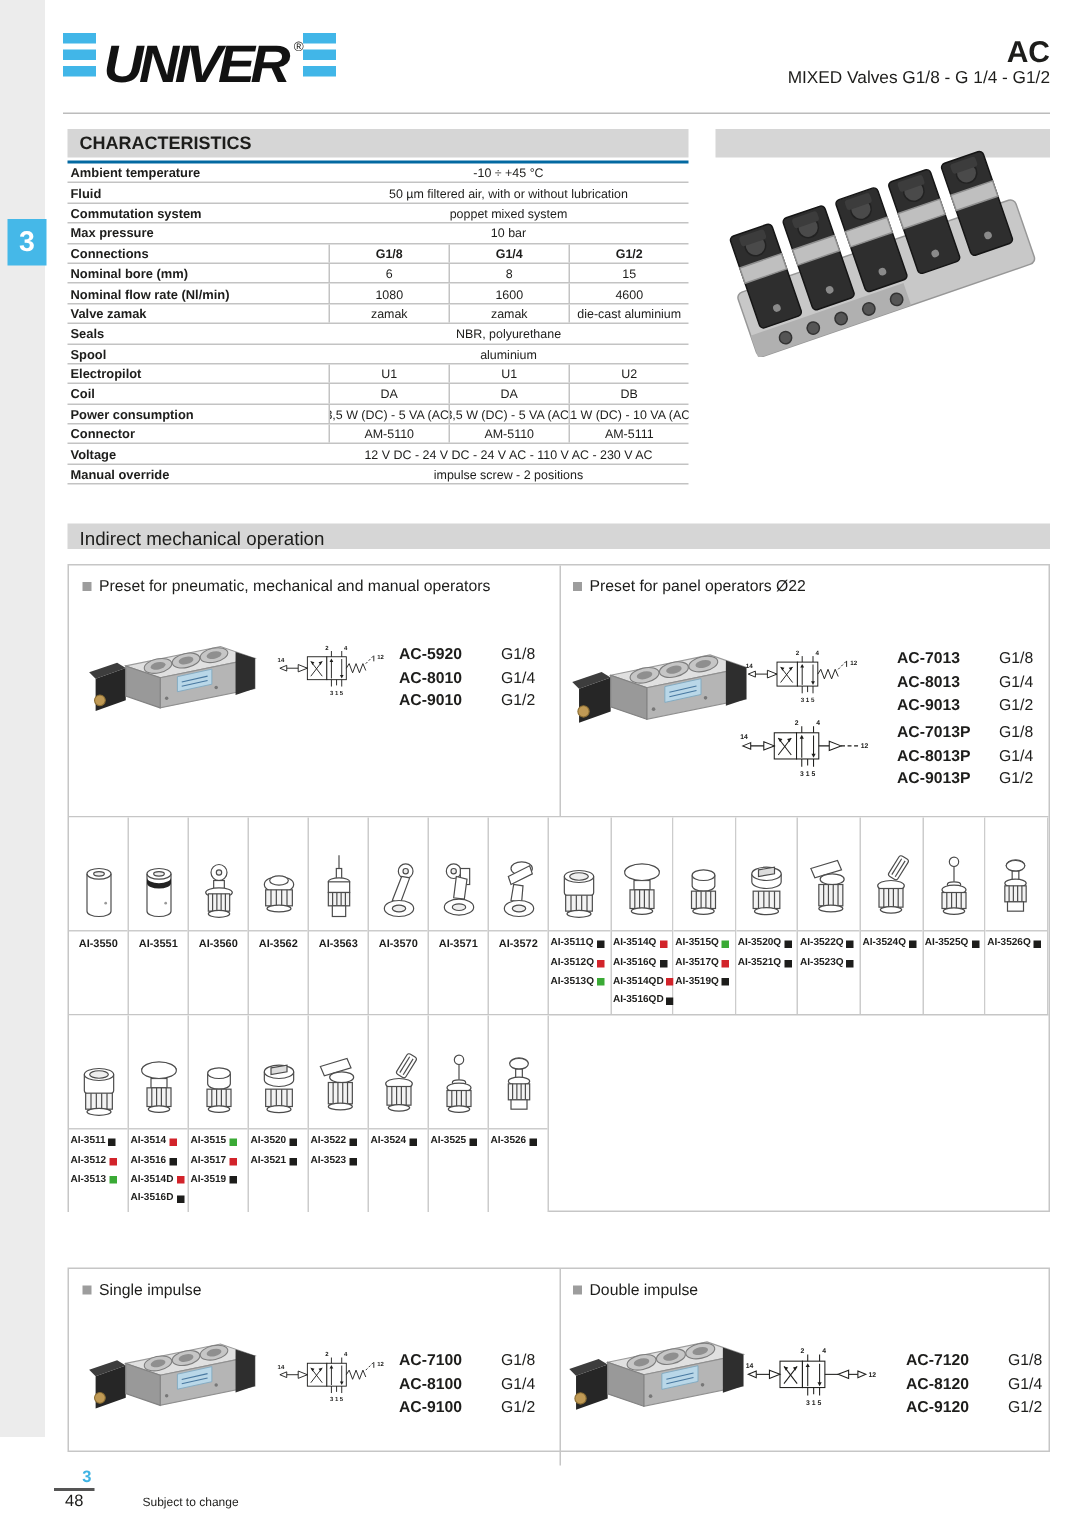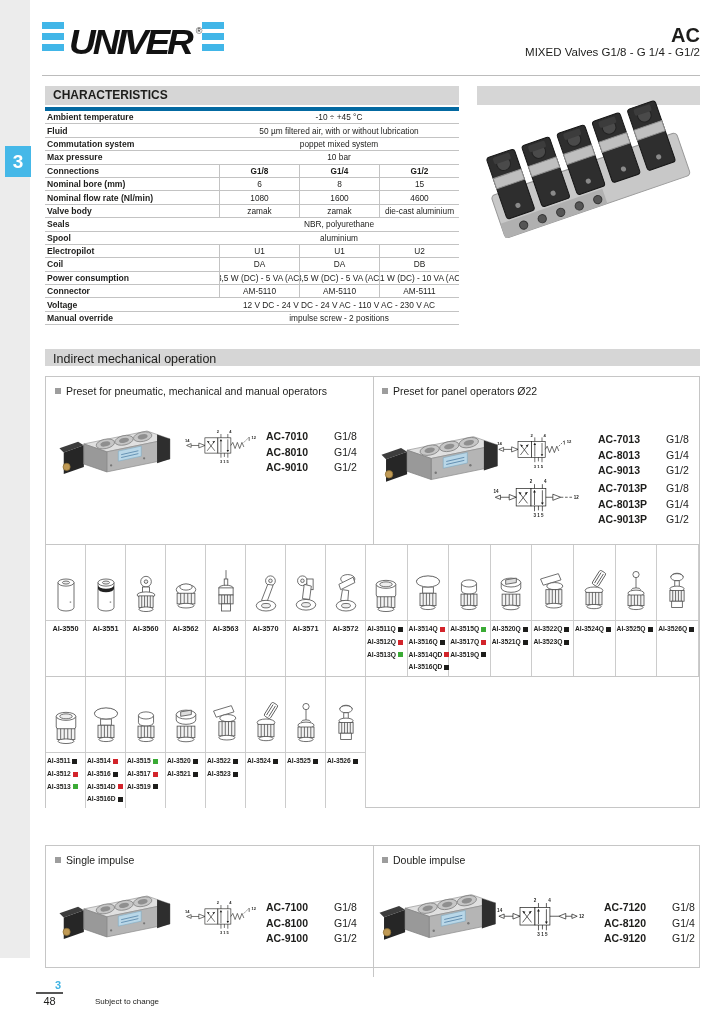--- a/index.html
+++ b/index.html
@@ -22,21 +22,21 @@
   .header-rule{left:42px;top:75px;width:658px;height:1px;background:#bcbcbc;}
   
   .band{height:19px;background:#d6d6d6;font-size:12px;font-weight:bold;line-height:19px;
         padding-left:8px;box-sizing:border-box;}
   .band.plain{font-weight:normal;font-size:12.5px;height:17px;line-height:21px;}
   #char-band{left:45px;top:86px;width:414px;}
   #photo-band{left:477px;top:86px;width:223px;}
   #sec1-band{left:45px;top:349px;width:655px;}
   #sec2-band{left:45px;top:818px;width:655px;}
   
-  #char-table{left:45px;top:107px;width:414px;border-top:4px solid #0369a1;}
+  #char-table{left:45px;top:107px;width:414px;border-top:2px solid #0369a1;}
   .trow{display:flex;align-items:stretch;box-sizing:border-box;height:13.4px;
         border-bottom:1px solid #c3c3c3;font-size:8.6px;}
   .tlabel{width:174px;font-weight:bold;display:flex;align-items:center;padding-left:2px;box-sizing:border-box;}
   .cv,.cspan{flex:1;display:flex;align-items:center;justify-content:center;
              font-size:8.3px;white-space:nowrap;overflow:hidden;}
   .cv{border-left:1px solid #c3c3c3;}
   .cspan{flex:3;}
   .cv.b{font-weight:bold;}
   
   #photo{left:452px;top:96px;width:252px;height:142px;}
@@ -125,21 +125,21 @@
         <div class="cv">8</div>
         <div class="cv">15</div>
       </div>
       <div class="trow">
         <div class="tlabel">Nominal flow rate (Nl/min)</div>
         <div class="cv">1080</div>
         <div class="cv">1600</div>
         <div class="cv">4600</div>
       </div>
       <div class="trow">
-        <div class="tlabel">Valve body</div>
+        <div class="tlabel">Valve zamak</div>
         <div class="cv">zamak</div>
         <div class="cv">zamak</div>
         <div class="cv">die-cast aluminium</div>
       </div>
       <div class="trow">
         <div class="tlabel">Seals</div>
         <div class="cspan">NBR, polyurethane</div>
       </div>
       <div class="trow">
         <div class="tlabel">Spool</div>
@@ -269,21 +269,21 @@
           <line x1="12" y1="23" x2="30" y2="23"></line>
           <path d="M12,20.5 L6,23 L12,25.5 Z" fill="#fff"></path>
           <path d="M22,19.8 L30,23 L22,26.2 Z" fill="#fff"></path>
           <text x="4" y="18" font-size="5.2" font-weight="bold" fill="#1d1d1b" stroke="none">14</text>
           <path d="M64,23 l2.5,-4 3,8 3,-8 3,8 3,-8 2.5,6" fill="none"></path>
           <line x1="81" y1="19" x2="88" y2="12" stroke-dasharray="2,1.6"></line>
           <line x1="88" y1="12" x2="88" y2="17"></line>
           <text x="91" y="15" font-size="5.2" font-weight="bold" fill="#1d1d1b" stroke="none">12</text>
         </svg></div>
     <div class="models" id="models1" style="left:220px;top:52px">
-        <div class="model-row"><span class="mcode">AC-7010</span><span class="msize">G1/8</span></div>
+        <div class="model-row"><span class="mcode">AC-5920</span><span class="msize">G1/8</span></div>
         <div class="model-row"><span class="mcode">AC-8010</span><span class="msize">G1/4</span></div>
         <div class="model-row"><span class="mcode">AC-9010</span><span class="msize">G1/2</span></div>
       </div>
     <div class="valve" id="valve2" style="left:334px;top:50px;width:128px;height:78px"><svg viewBox="0 0 170 90" width="100%" height="100%">
   <path d="M8,36 L36,26 L28,21 L2,30 Z" fill="#3d3d3d"></path>
   <path d="M8,36 L36,26 L36,56 L8,66 Z" fill="#262626"></path>
   <circle cx="12" cy="56" r="5" fill="#c09a55" stroke="#8a6d33" stroke-width="1"></circle>
   <path d="M36,24 L124,6 L156,17 L68,35 Z" fill="#e0e0e0" stroke="#9a9a9a" stroke-width="1"></path>
   <path d="M68,35 L156,17 L156,45 L68,63 Z" fill="#b5b5b5" stroke="#8f8f8f" stroke-width="1"></path>
   <path d="M36,24 L68,35 L68,63 L36,52 Z" fill="#999" stroke="#828282" stroke-width="1"></path>

